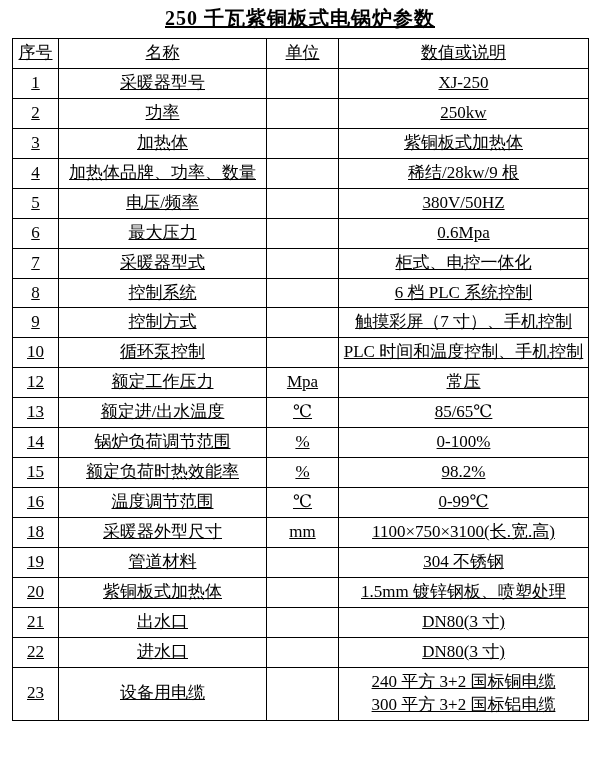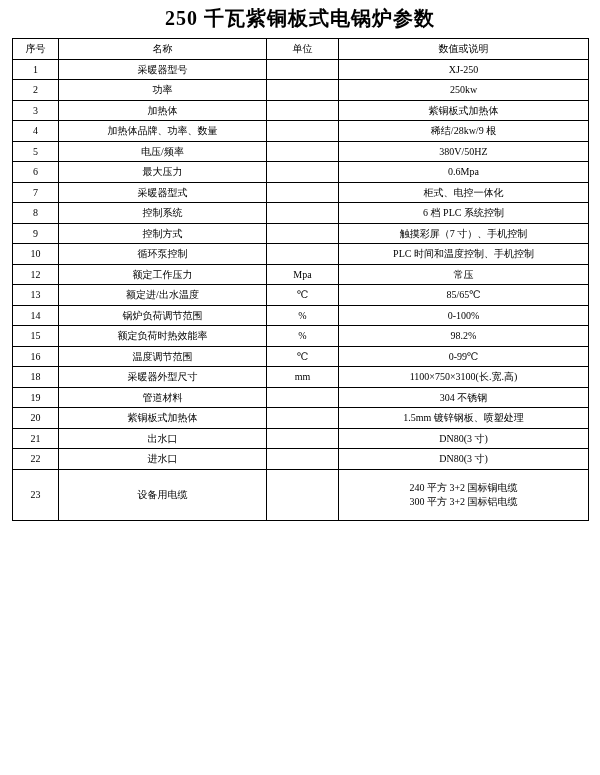--- a/index.html
+++ b/index.html
@@ -13,35 +13,36 @@
     font-family: "Liberation Serif", "DejaVu Serif", serif;
     color: #000000;
     overflow: hidden;
   }
   .page {
     width: 600px;
     height: 775px;
     position: relative;
     box-sizing: border-box;
     padding: 0 12px;
+    text-decoration: underline;
   }
   .doc-title {
     text-align: center;
     font-size: 20px;
     font-weight: bold;
     letter-spacing: 1px;
     padding: 6px 0 8px 0;
     line-height: 1.2;
     font-family: "Liberation Serif", "DejaVu Serif", serif;
   }
   table.spec-table {
     width: 576px;
     border-collapse: collapse;
     table-layout: fixed;
-    font-size: 10px;
+    font-size: 17px;
   }
   table.spec-table td {
     border: 1px solid #000000;
     text-align: center;
     vertical-align: middle;
     padding: 3px 2px;
     line-height: 1.35;
     font-family: "Liberation Serif", "DejaVu Serif", serif;
   }
   col.c-no    { width: 46px; }

